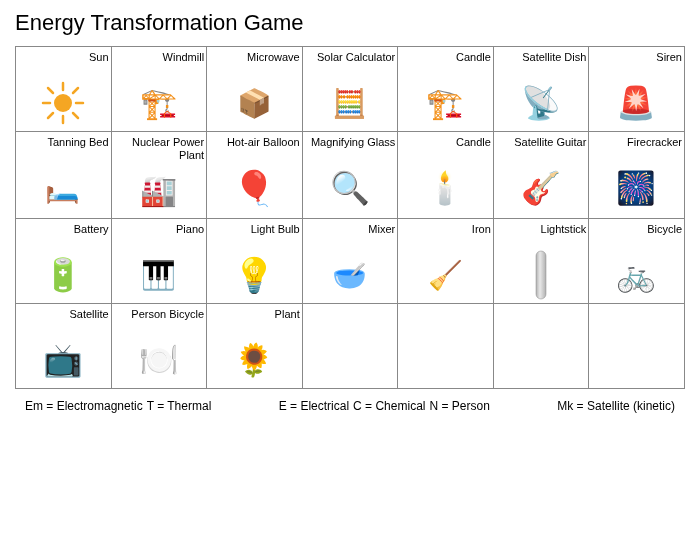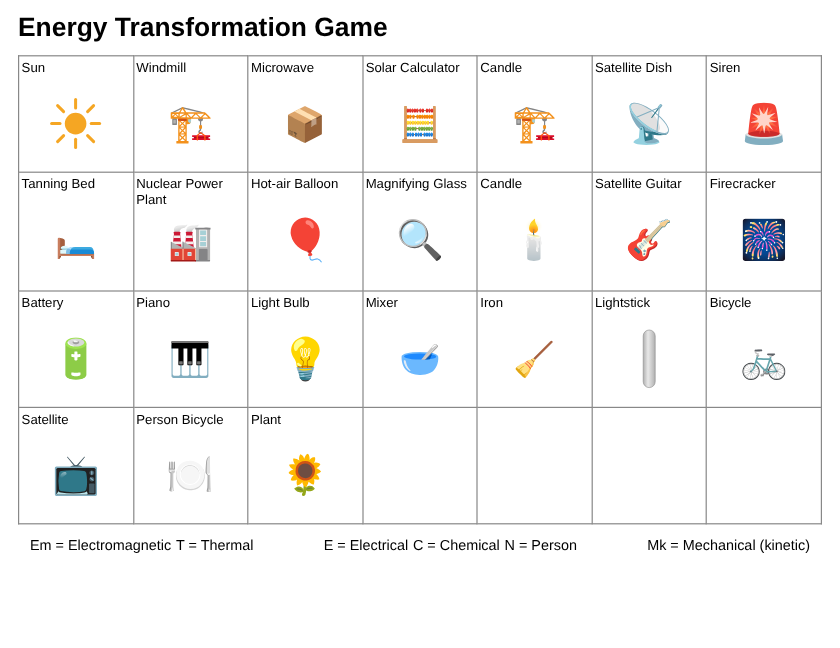--- a/index.html
+++ b/index.html
@@ -5,36 +5,36 @@
     * { box-sizing: border-box; margin: 0; padding: 0; }
     body {
       font-family: Arial, sans-serif;
       background: #fff;
       width: 700px;
       min-height: 540px;
       padding: 10px 15px;
     }
     h1 {
       font-size: 22px;
-      font-weight: bold;
+      font-weight: normal;
       margin-bottom: 10px;
       color: #000;
     }
     .grid-table {
       width: 100%;
       border-collapse: collapse;
       border: 1px solid #888;
     }
     .grid-table td {
       border: 1px solid #888;
       width: 95px;
       height: 85px;
-      text-align: left;
+      text-align: right;
       vertical-align: top;
-      padding: 4px 2px 14px 2px;
+      padding: 4px 2px 2px 2px;
       font-size: 11px;
     }
     .cell-label {
       display: block;
       margin-bottom: 2px;
       font-size: 11px;
       line-height: 1.2;
       min-height: 24px;
     }
     .cell-icon {
@@ -251,15 +251,15 @@
   <div class="legend-col" id="legend-col1">
       <p>Em = Electromagnetic</p>
       <p>T = Thermal</p>
     </div>
   <div class="legend-col" id="legend-col2">
       <p>E = Electrical</p>
       <p>C = Chemical</p>
       <p>N = Person</p>
     </div>
   <div class="legend-col" id="legend-col3">
-      <p>Mk = Mechanical (kinetic)</p>
+      <p>Mk = Satellite (kinetic)</p>
     </div>
 </div>
 
 </body></html>

